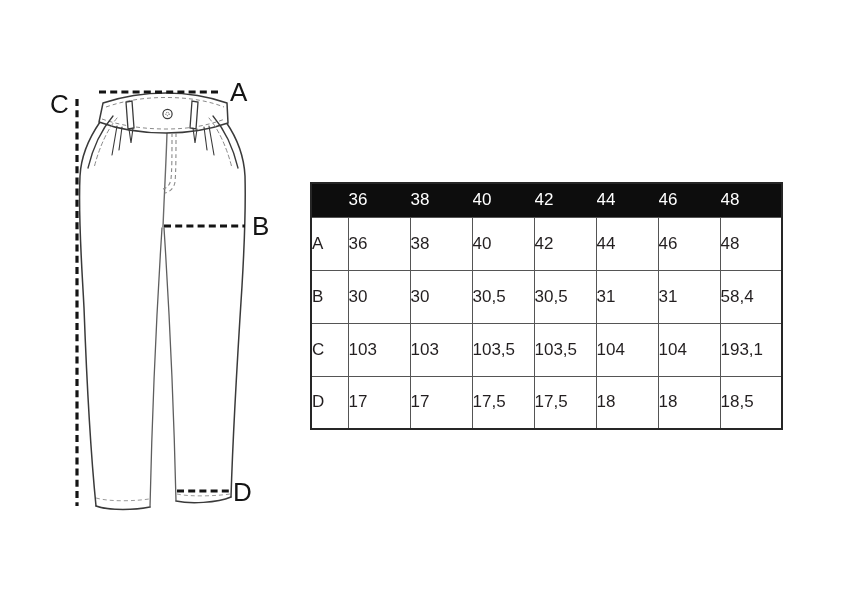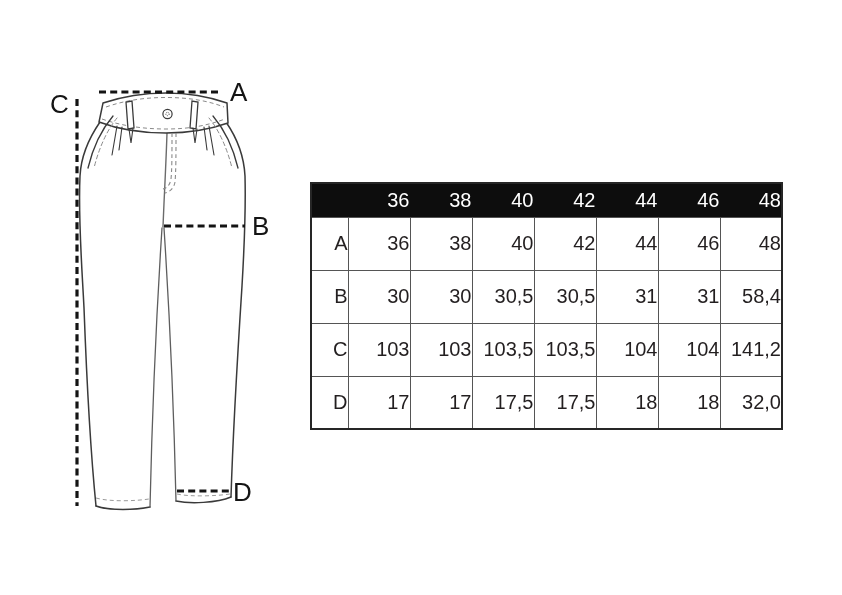--- a/index.html
+++ b/index.html
@@ -15,22 +15,22 @@
   }
   
   table.size-table{
     position:absolute;left:310px;top:182px;
     border-collapse:collapse;table-layout:fixed;
     width:471px;
     border:2px solid #262626;
     font-family:"Liberation Sans", sans-serif;
   }
   table.size-table td{
-    text-align:right;vertical-align:middle;
-    font-size:20px;color:#231f20;
+    text-align:left;vertical-align:middle;
+    font-size:17px;color:#231f20;
     border:1.6px solid #555555;
     padding:0;overflow:hidden;white-space:nowrap;
   }
   table.size-table tr.head-row{height:34px;}
   table.size-table tr.data-row{height:53px;}
   table.size-table tr.head-row td{
     background:#0d0d0d;color:#ffffff;
     border-color:#0d0d0d;
     border-bottom:1.6px solid #555555;
   }
@@ -146,27 +146,27 @@
         <td>58,4</td>
       </tr>
       <tr class="data-row">
         <td>C</td>
         <td>103</td>
         <td>103</td>
         <td>103,5</td>
         <td>103,5</td>
         <td>104</td>
         <td>104</td>
-        <td>141,2</td>
+        <td>193,1</td>
       </tr>
       <tr class="data-row">
         <td>D</td>
         <td>17</td>
         <td>17</td>
         <td>17,5</td>
         <td>17,5</td>
         <td>18</td>
         <td>18</td>
-        <td>32,0</td>
+        <td>18,5</td>
       </tr>
     </tbody>
   </table>
 </div>
 
 </body></html>

